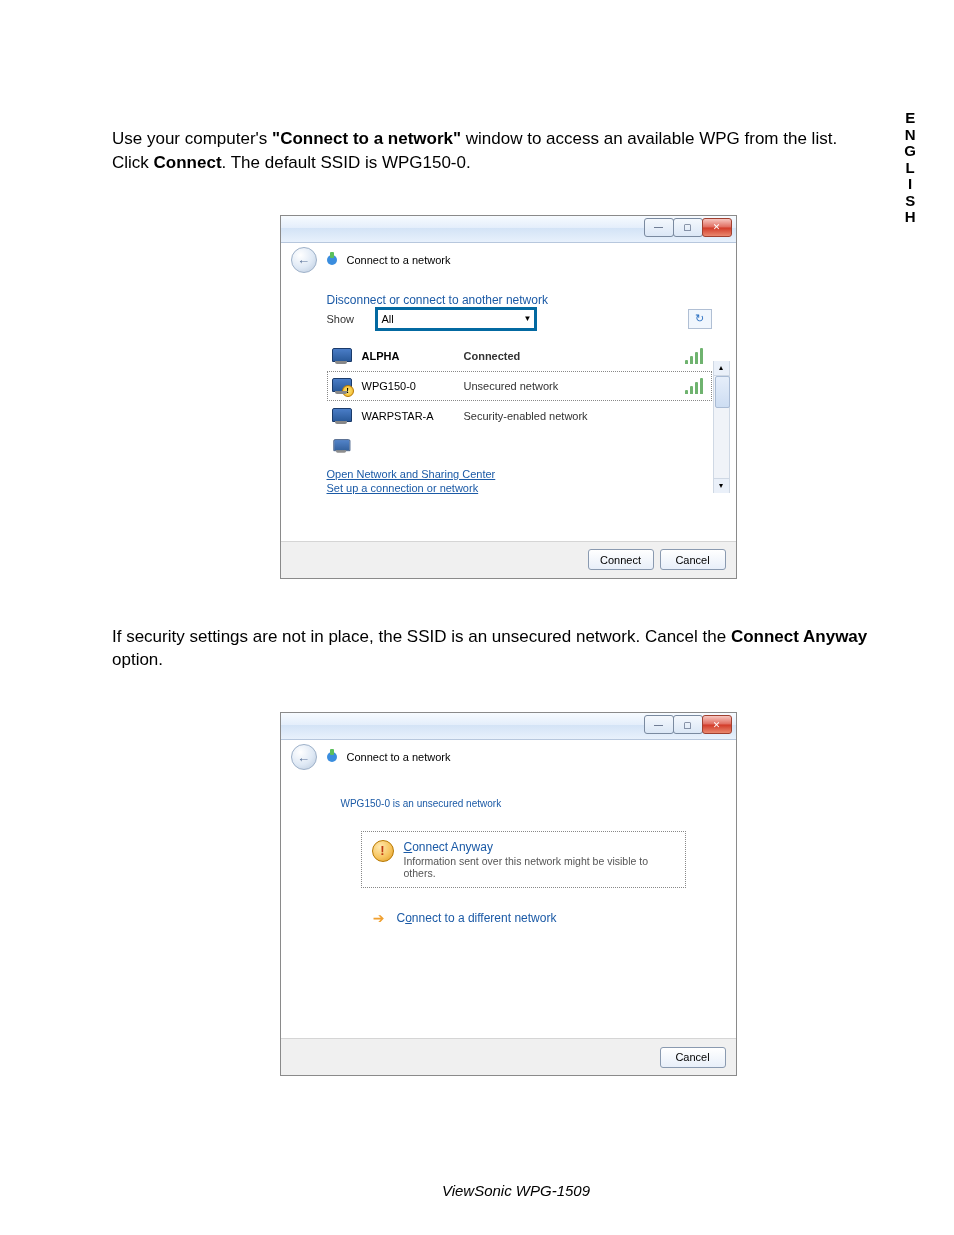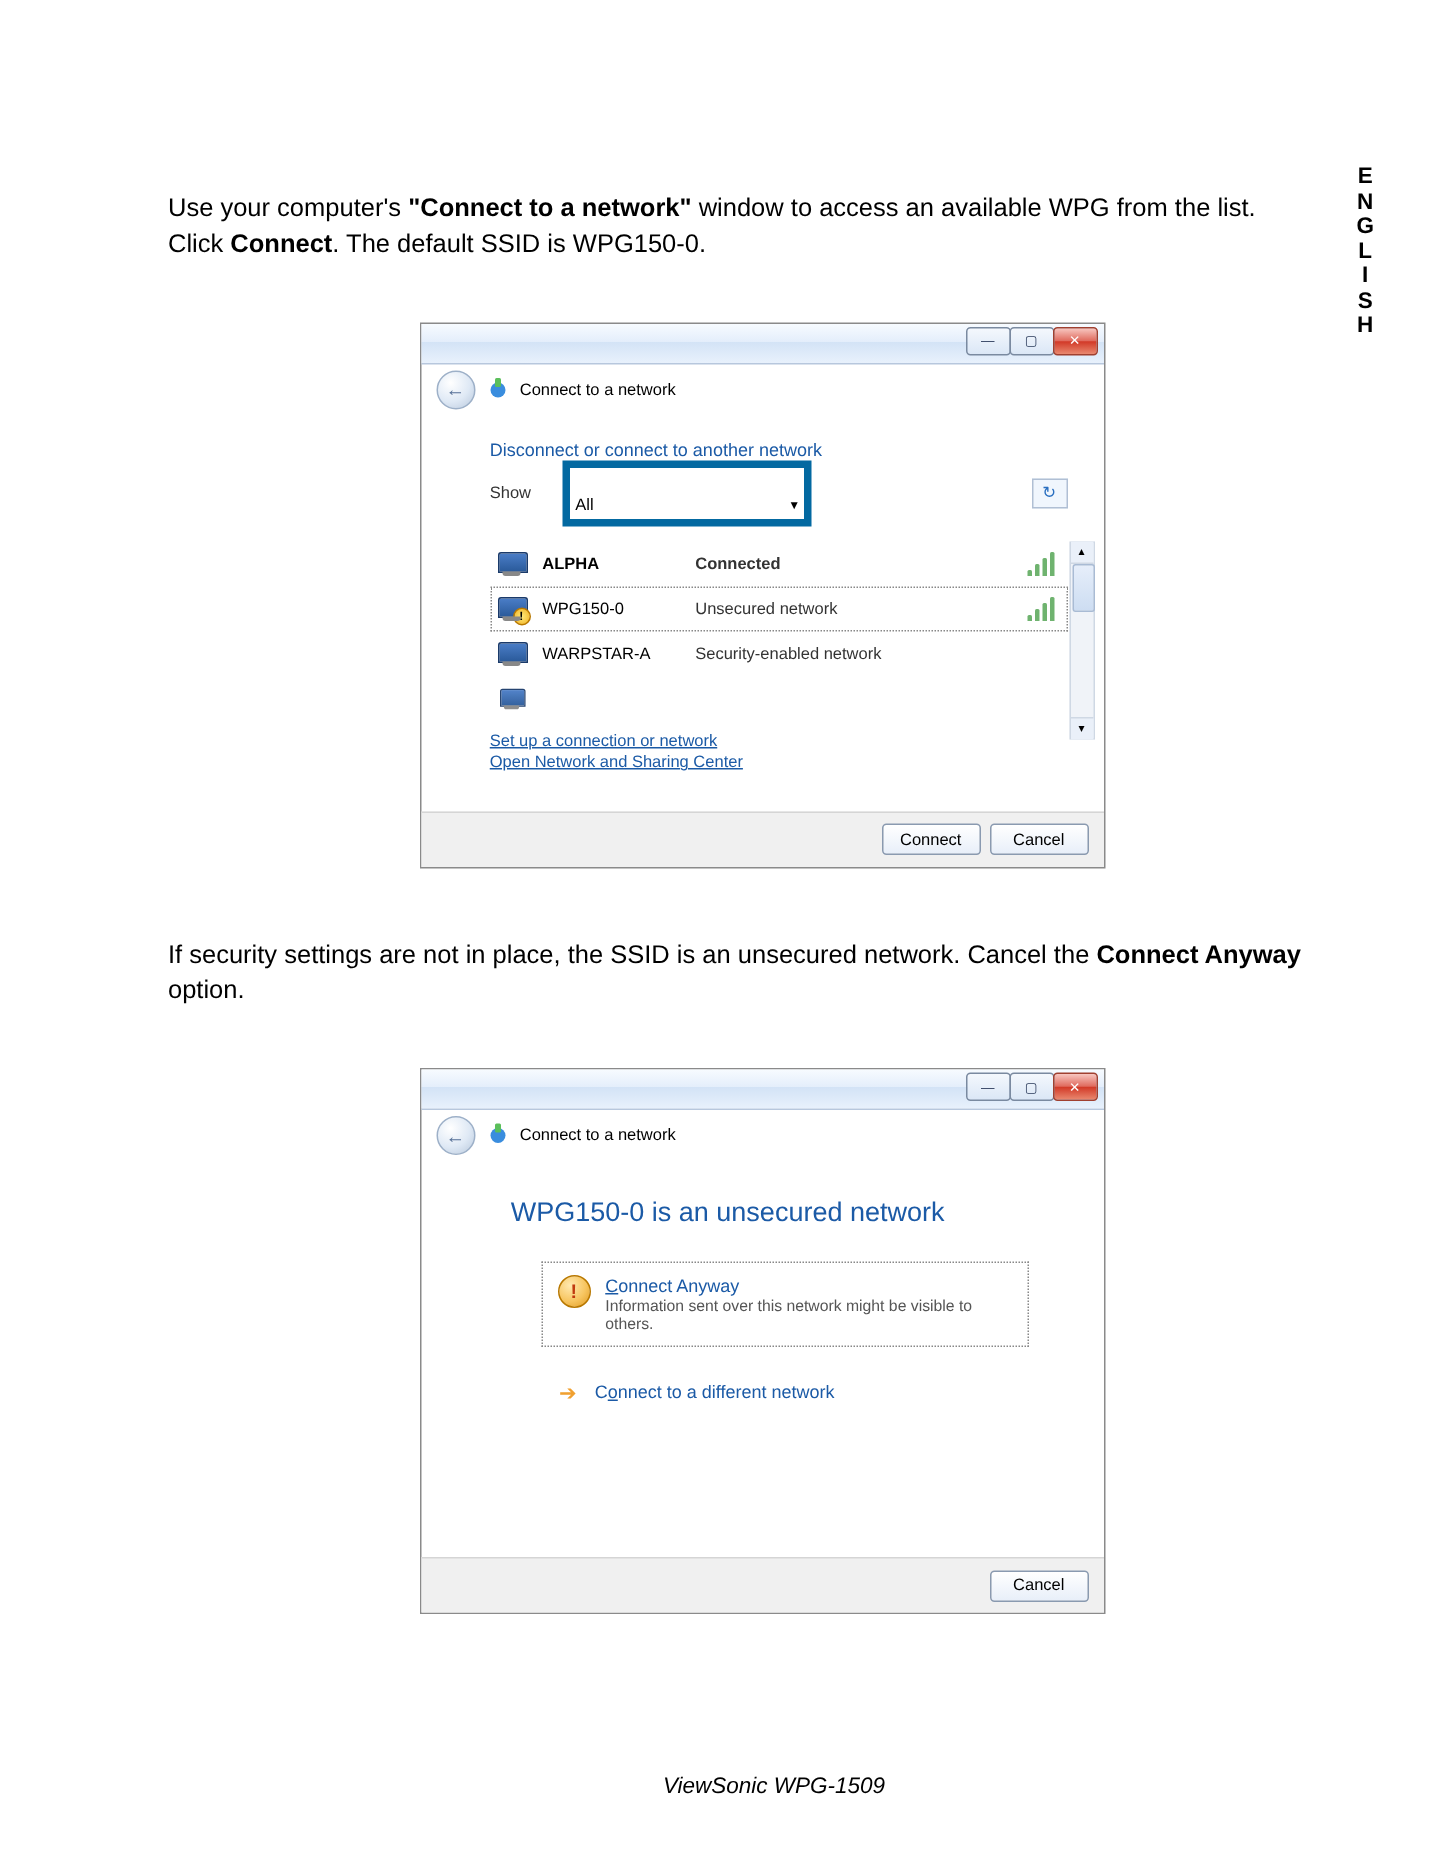--- a/index.html
+++ b/index.html
@@ -17,21 +17,21 @@
 .hdr-row{display:flex;align-items:center;gap:8px;padding:4px 10px 8px 10px}
 .back-btn{width:24px;height:24px;border-radius:50%;background:radial-gradient(circle at 35% 30%,#fff,#dfe9f5 55%,#b8c8dc);border:1px solid #9db0c8;display:flex;align-items:center;justify-content:center;color:#587299;font-size:13px}
 .net-icon{width:14px;height:14px;display:inline-block;position:relative}
 .net-icon:before{content:"";position:absolute;left:2px;top:2px;width:10px;height:10px;border-radius:50%;background:#3a8dde}
 .net-icon:after{content:"";position:absolute;left:5px;top:-1px;width:4px;height:6px;background:#5bbf5b;border-radius:1px}
 
 .content1{padding:12px 24px 8px 46px;min-height:240px;position:relative}
 .instr{color:#1b5aa6;font-size:12px;}
 .show-row{display:flex;align-items:center;gap:8px;font-size:11px;margin-bottom:10px}
 .show-row label{color:#333;width:40px;text-align:left}
-.dropdown{flex:0 0 150px;height:18px;border:5px solid #0369a1;background:#fff;display:flex;align-items:center;justify-content:space-between;padding:16px 2px 0 4px;font-size:11px}
+.dropdown{flex:0 0 150px;height:18px;border:3px solid #0369a1;background:#fff;display:flex;align-items:center;justify-content:space-between;padding:0 2px 0 4px;font-size:11px}
 .dropdown .arrow{font-size:8px;color:#000}
 .refresh{margin-left:auto;width:22px;height:18px;border:1px solid #b0bfd4;background:#f0f6fd;color:#2a6fc0;font-size:11px;display:flex;align-items:center;justify-content:center}
 
 .list{border:0}
 .list-row{display:flex;align-items:center;gap:12px;padding:6px 4px;border:1px solid transparent}
 .list-row.selected{border:1px dotted #888}
 .computer-icon{width:18px;height:16px;position:relative;flex:0 0 18px}
 .computer-icon:before{content:"";position:absolute;left:0;top:0;width:18px;height:12px;background:linear-gradient(#4a7dc7,#2a5a9a);border:1px solid #1a3a6a;border-radius:2px 2px 0 0}
 .computer-icon:after{content:"";position:absolute;left:3px;top:13px;width:12px;height:3px;background:#888;border-radius:0 0 2px 2px}
 .computer-icon .warn{position:absolute;right:-4px;bottom:-3px;width:10px;height:10px;border-radius:50%;background:radial-gradient(#ffe97a,#f0b020);border:1px solid #b87800;color:#000;font-size:8px;text-align:center;line-height:9px;font-weight:bold}
@@ -54,21 +54,21 @@
 .partial-row{border-top:1px solid transparent;padding-top:6px;opacity:.95}
 
 .links{margin-top:6px;font-size:11px}
 .links a{color:#1b5aa6;text-decoration:underline;display:block;line-height:1.35}
 
 .footer{height:36px;background:#f0f0f0;border-top:1px solid #d5d5d5;display:flex;align-items:center;justify-content:flex-end;gap:6px;padding:0 10px}
 .vbtn{min-width:66px;height:21px;border:1px solid #8a9ab0;background:linear-gradient(#fff,#e8eff9);border-radius:3px;font-size:11px;font-family:inherit;color:#000;padding:0 8px}
 
 
 .content2{padding:20px 30px 10px 60px;min-height:230px}
-.headline{color:#1b5aa6;font-size:18px;margin-bottom:22px}
+.headline{color:#1b5aa6;font-size:10px;margin-bottom:22px}
 .option{border:1px dotted #888;padding:8px 10px;margin-left:20px;margin-right:20px;display:flex;gap:10px;align-items:flex-start;margin-bottom:22px}
 .shield{width:20px;height:20px;border-radius:50%;background:radial-gradient(circle at 35% 30%,#ffe9b0,#f7c560 55%,#e09a20);border:1px solid #b87800;color:#c03a10;font-weight:bold;text-align:center;line-height:19px;font-size:13px;flex:0 0 20px}
 .opt-title{color:#1b5aa6;font-size:12px}
 .opt-title .u{text-decoration:underline}
 .opt-sub{color:#555;font-size:10.5px;margin-top:1px}
 .option2{margin-left:30px;display:flex;gap:10px;align-items:center}
 .arrow-icon{color:#f0a030;font-size:14px;flex:0 0 16px;text-align:center}
 .option2 .txt{color:#1b5aa6;font-size:12px}
 .option2 .u{text-decoration:underline}
 
@@ -165,22 +165,22 @@
               <span></span>
             </div>
         </div>
       </div>
 
       <div class="scrollbar">
           <div class="thumb"></div>
         </div>
 
       <div class="links">
+        <a href="#">Open Network and Sharing Center</a>
         <a href="#">Set up a connection or network</a>
-        <a href="#">Open Network and Sharing Center</a>
       </div>
     </div>
     <div class="footer">
       <button class="vbtn">Connect</button>
       <button class="vbtn">Cancel</button>
     </div>
   </div>
 
   <p class="body-text" style="margin-top:46px">
     <span>If security settings are not in place, the SSID is an unsecured network. Cancel the </span><b>Connect Anyway</b><span> option.</span>

